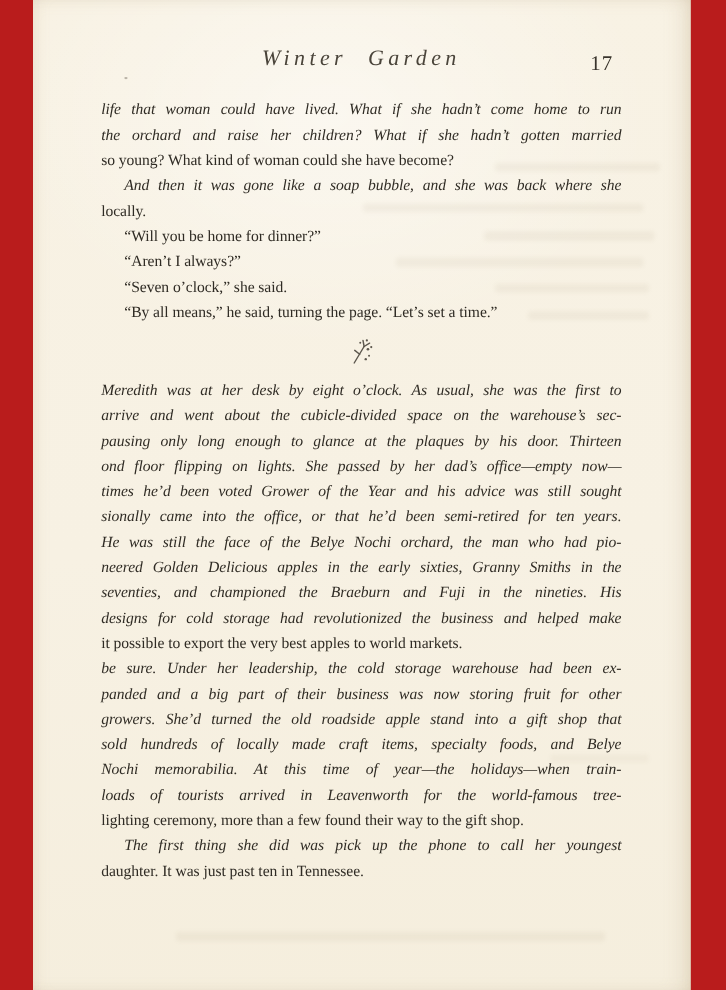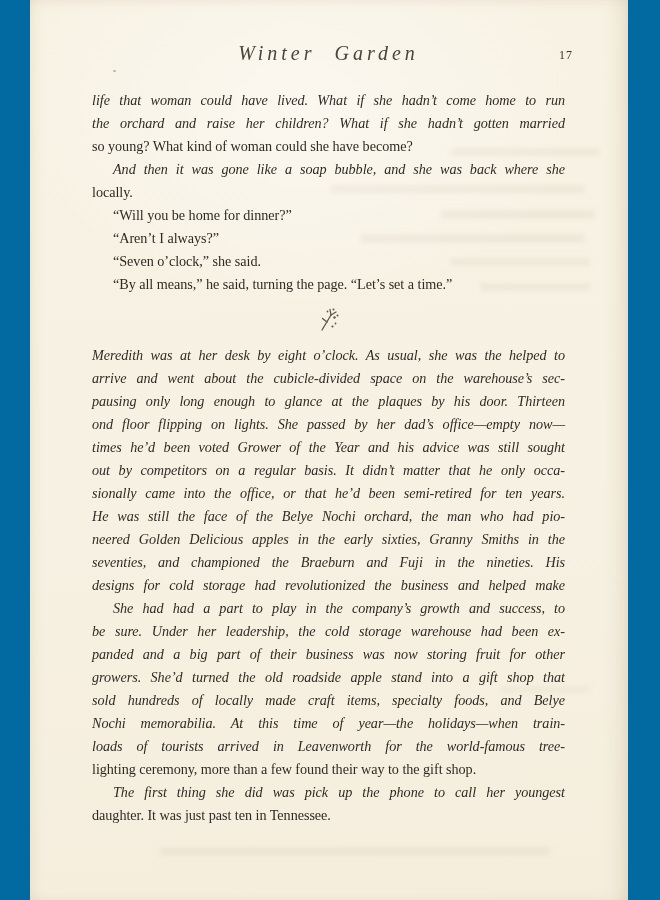--- a/index.html
+++ b/index.html
@@ -5,21 +5,21 @@
   html, body { margin: 0; padding: 0; }
   body {
     width: 660px; height: 900px;
     background: #ffffff;
     font-family: "Liberation Serif", "DejaVu Serif", serif;
     overflow: hidden;
   }
   .scan {
     position: relative;
     width: 660px; height: 900px;
-    background: #0369a1;
+    background: #b91c1c;
     overflow: hidden;
   }
   .paper {
     position: absolute;
     left: 30px; top: -4px;
     width: 598px; height: 908px;
     background:
       radial-gradient(ellipse 420px 300px at 45% 12%, rgba(255,255,255,0.45), rgba(255,255,255,0) 70%),
       linear-gradient(178deg, #f8f2e4 0%, #f7f1e3 55%, #f5eedd 100%);
     box-shadow:
@@ -35,24 +35,24 @@
     text-align: center;
     color: #4a443a;
     font-style: italic;
     font-size: 20px;
     letter-spacing: 4px;
     word-spacing: 10px;
     font-weight: 400;
   }
   .page-number {
     position: absolute;
-    left: 516px; top: 52px;
+    left: 497px; top: 52px;
     width: 40px;
     text-align: center;
-    font-size: 12px;
+    font-size: 19px;
     letter-spacing: 1px;
     color: #39342c;
   }
   .page-body {
     position: absolute;
     left: 62px; top: 93px;
     width: 473px;
     color: #2f2b24;
     font-size: 14.2px;
     letter-spacing: -0.05px;
@@ -139,34 +139,33 @@
               <circle cx="16.5" cy="10.5" r="1.2" stroke="none"></circle>
               <circle cx="19.5" cy="8.5" r="1.0" stroke="none"></circle>
               <circle cx="15.5" cy="2.5" r="1.0" stroke="none"></circle>
               <circle cx="9.5" cy="4.5" r="0.9" stroke="none"></circle>
               <circle cx="14.5" cy="19.5" r="1.1" stroke="none"></circle>
               <circle cx="17.5" cy="16.5" r="0.9" stroke="none"></circle>
             </g>
           </svg>
         </div>
         <div class="para">
-          <div class="line just">Meredith was at her desk by eight o’clock. As usual, she was the helped to</div>
+          <div class="line just">Meredith was at her desk by eight o’clock. As usual, she was the first to</div>
           <div class="line just">arrive and went about the cubicle-divided space on the warehouse’s sec-</div>
           <div class="line just">pausing only long enough to glance at the plaques by his door. Thirteen</div>
           <div class="line just">ond floor flipping on lights. She passed by her dad’s office—empty now—</div>
           <div class="line just">times he’d been voted Grower of the Year and his advice was still sought</div>
-          <div class="line just">out by competitors on a regular basis. It didn’t matter that he only occa-</div>
           <div class="line just">sionally came into the office, or that he’d been semi-retired for ten years.</div>
           <div class="line just">He was still the face of the Belye Nochi orchard, the man who had pio-</div>
           <div class="line just">neered Golden Delicious apples in the early sixties, Granny Smiths in the</div>
           <div class="line just">seventies, and championed the Braeburn and Fuji in the nineties. His</div>
           <div class="line just">designs for cold storage had revolutionized the business and helped make</div>
+          <div class="line">it possible to export the very best apples to world markets.</div>
         </div>
         <div class="para">
-          <div class="line just indent">She had had a part to play in the company’s growth and success, to</div>
           <div class="line just">be sure. Under her leadership, the cold storage warehouse had been ex-</div>
           <div class="line just">panded and a big part of their business was now storing fruit for other</div>
           <div class="line just">growers. She’d turned the old roadside apple stand into a gift shop that</div>
           <div class="line just">sold hundreds of locally made craft items, specialty foods, and Belye</div>
           <div class="line just">Nochi memorabilia. At this time of year—the holidays—when train-</div>
           <div class="line just">loads of tourists arrived in Leavenworth for the world-famous tree-</div>
           <div class="line">lighting ceremony, more than a few found their way to the gift shop.</div>
         </div>
         <div class="para">
           <div class="line just indent">The first thing she did was pick up the phone to call her youngest</div>

